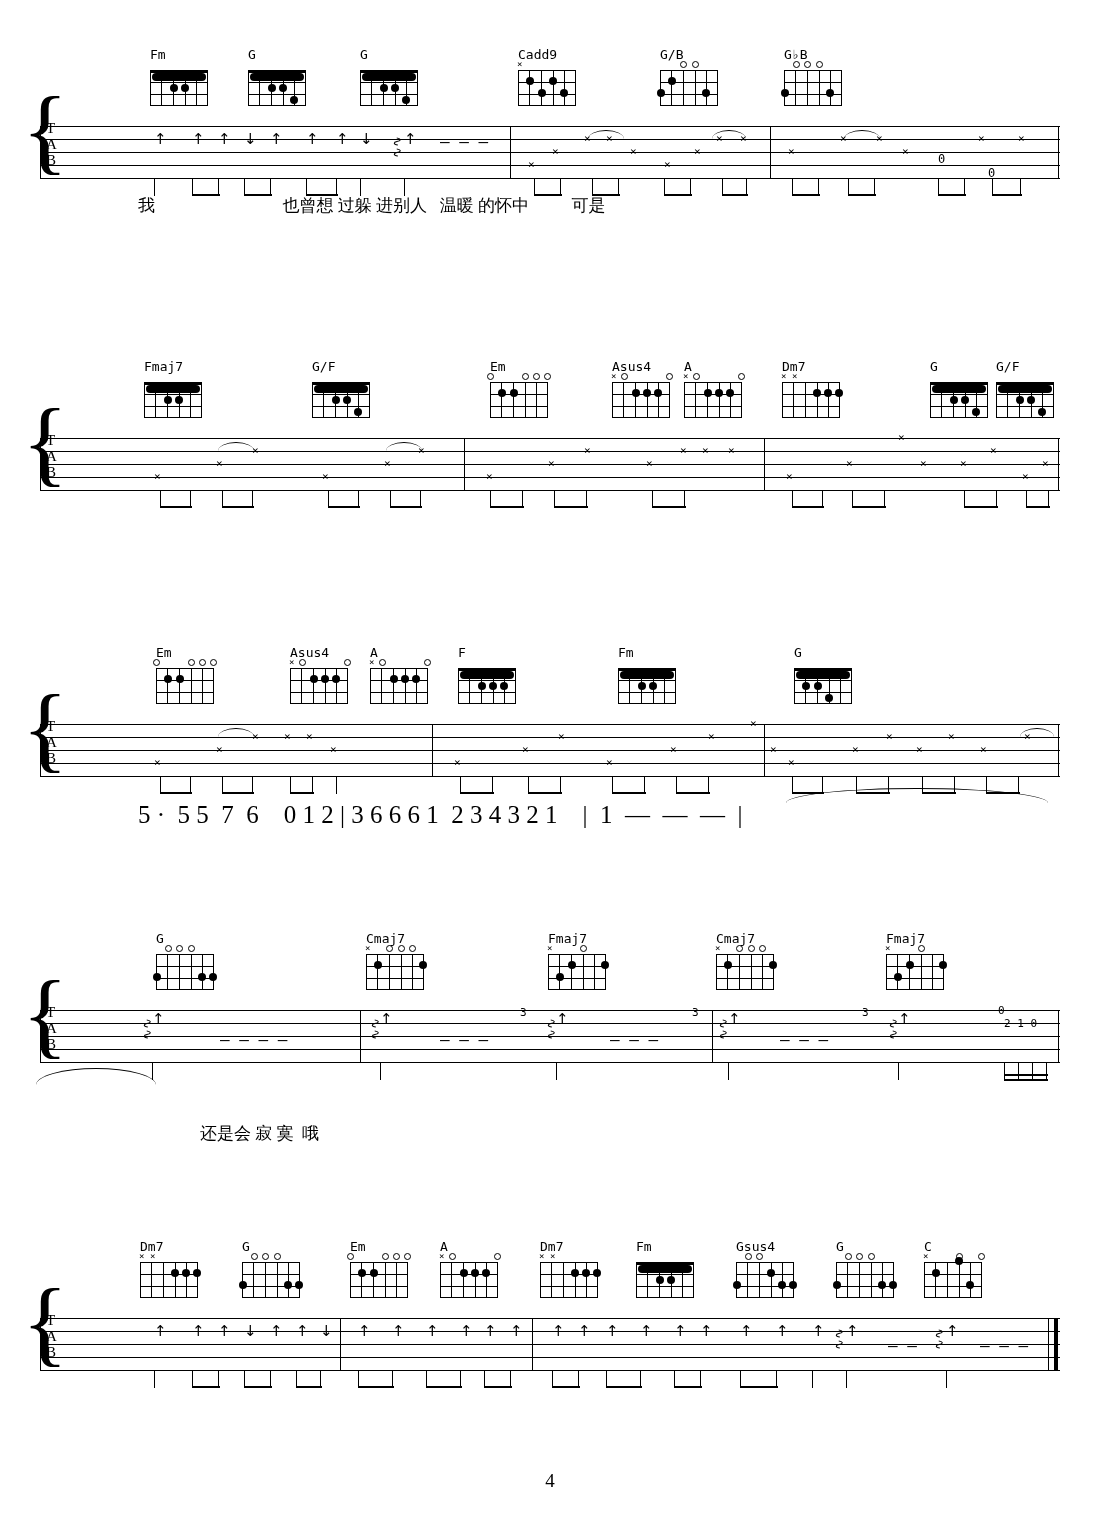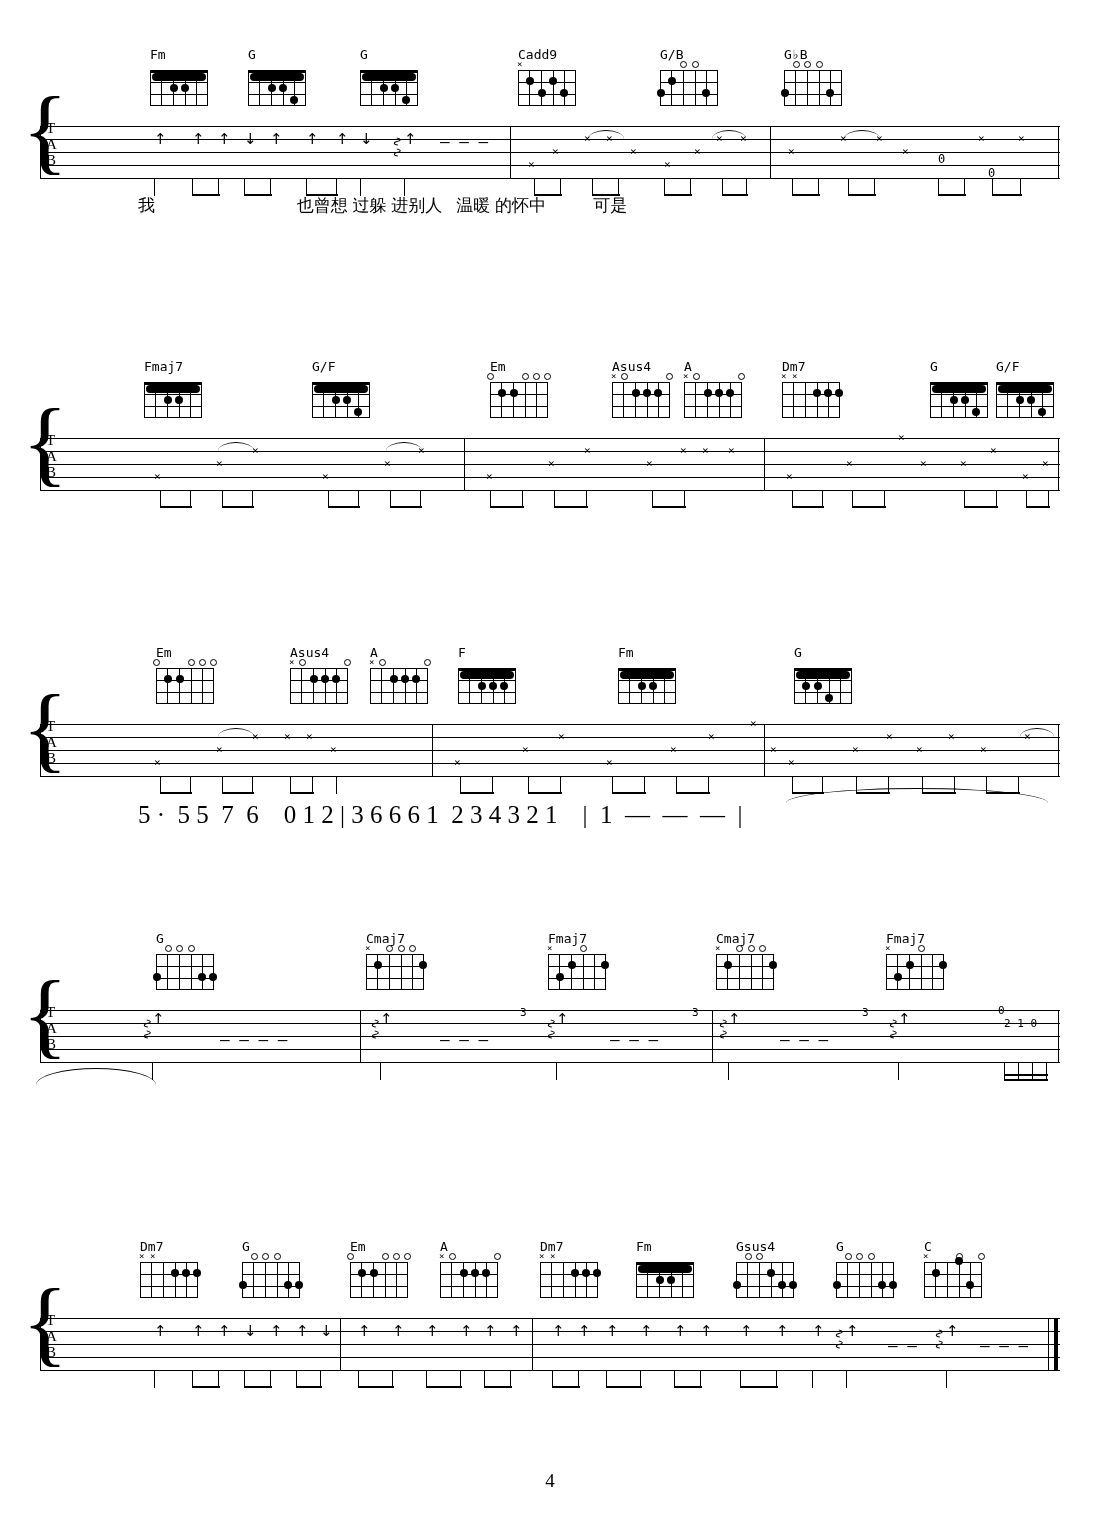--- a/index.html
+++ b/index.html
@@ -190,21 +190,21 @@
     font-size: 25px;
     line-height: 26px;
     white-space: pre;
   }
   .lyrics {
     position: relative;
     height: 30px;
   }
   .ly {
     position: absolute;
-    font-family: Liberation Sans, sans-serif;
+    font-family: Liberation Serif, serif;
     font-size: 17px;
     line-height: 20px;
     white-space: pre;
   }
   .pagenum {
     position: absolute;
     left: 0;
     width: 1100px;
     text-align: center;
     font-family: "Liberation Serif", serif;
@@ -967,20 +967,23 @@
       <div class="stem" style="left:978px; top:68px; height:18px;"></div>
       <div class="stem" style="left:992px; top:68px; height:18px;"></div>
       <div class="stem" style="left:1006px; top:68px; height:18px;"></div>
       <div class="beam" style="left:964px; top:80px; width:44px;"></div>
       <div class="beam" style="left:964px; top:85px; width:44px;"></div>
     </div>
 
     <div class="jianpu" style="height:44px;">
       <div class="slur" style="left:36px; top:-12px; width:120px; height:16px;"></div>
     </div>
+    <div class="lyrics">
+      <div class="ly" style="left:200px; top:0px;">还是会 寂 寞  哦</div>
+    </div>
   </div>
 
   <div class="system" style="top:1240px;">
     <div class="chords">
 
       <div class="chord" style="left:140px;">
         <div class="cname">Dm7</div>
         <div class="grid">
           <div class="gbox" style="border-top-width:1px;"></div>
           <div class="vline" style="left:11px;"></div>

